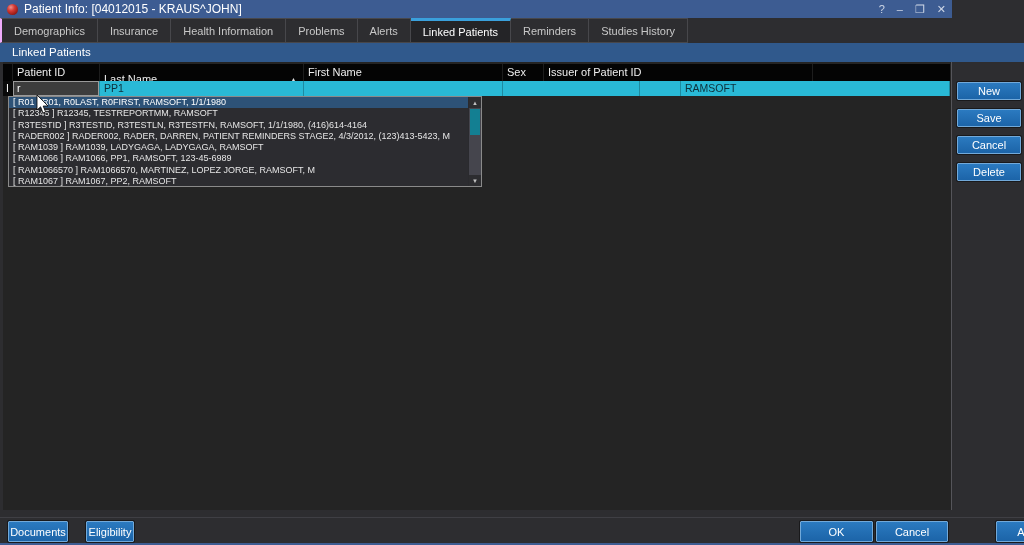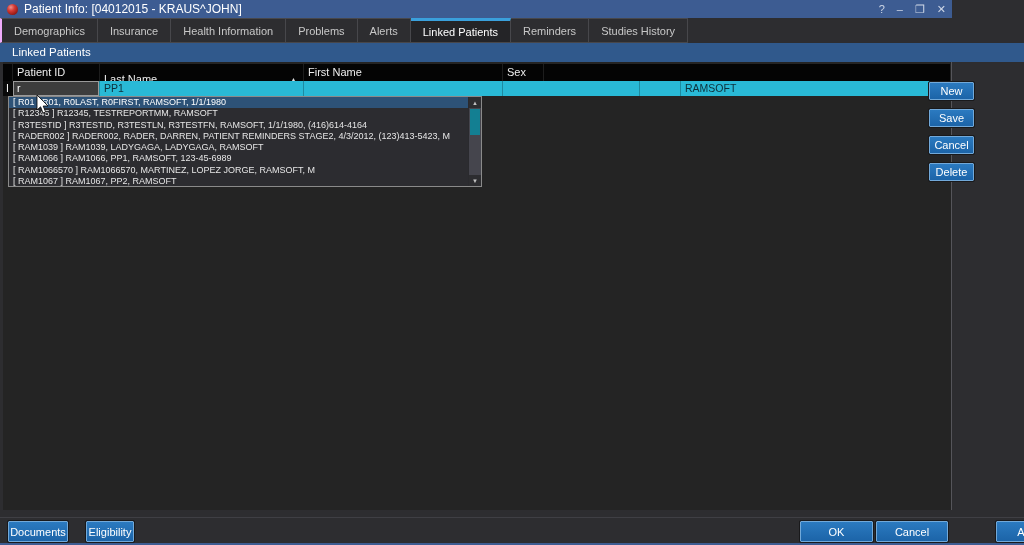--- a/index.html
+++ b/index.html
@@ -46,21 +46,21 @@
   .dd-item.selected{background:#2d5277;color:#fff;}
   .dd-scroll{position:absolute;right:0;top:0;bottom:0;width:13px;background:#45454d;border-left:1px solid #2a2a2e;}
   .dd-btn{position:absolute;left:0;width:12px;height:11px;background:#2d2d30;color:#c2c2c2;font-size:6px;
           display:flex;align-items:center;justify-content:center;}
   .dd-btn.up{top:0;} .dd-btn.down{bottom:0;}
   .dd-thumb{position:absolute;left:1px;top:12px;width:10px;height:26px;background:#137f92;}
 
   
   .btn{position:absolute;background:linear-gradient(#2b7ac0,#1c64a8);border:1px solid #72a9d9;outline:1px solid #19191b;
        color:#fff;font-size:11px;display:flex;align-items:center;justify-content:center;border-radius:1px;cursor:default;}
-  .side-btn{left:929px;width:45px;height:18px;}
+  .side-btn{left:957px;width:64px;height:18px;}
 
   
   .bottom-bar{position:absolute;left:0;top:517px;width:1024px;height:26px;background:#2d2d30;border-top:1px solid #3f3f44;}
   .bottom-edge{position:absolute;left:0;bottom:0;width:1024px;height:2px;background:#3d5c92;}
 
   
   .cursor{position:absolute;left:36px;top:95px;width:14px;height:20px;pointer-events:none;}
 </style>
 </head>
 <body>
@@ -95,20 +95,21 @@
 
   <div class="row col-header">
     <div class="cell c0"></div>
     <div class="cell c1">Patient ID</div>
     <div class="cell c2 hdr-lastname">
       <span>Last Name</span>
       <span class="sort-icon">▲</span>
     </div>
     <div class="cell c3">First Name</div>
     <div class="cell c5">Sex</div>
+    <div class="cell c6">Issuer of Patient ID</div>
   </div>
 
   <div class="row edit-row">
     <div class="cell c0 indicator-cell">I</div>
     <div class="cell c1" style="padding:0;">
       <div class="id-editor">r</div>
     </div>
     <div class="cell c2">PP1</div>
     <div class="cell c3"></div>
     <div class="cell c4"></div>

